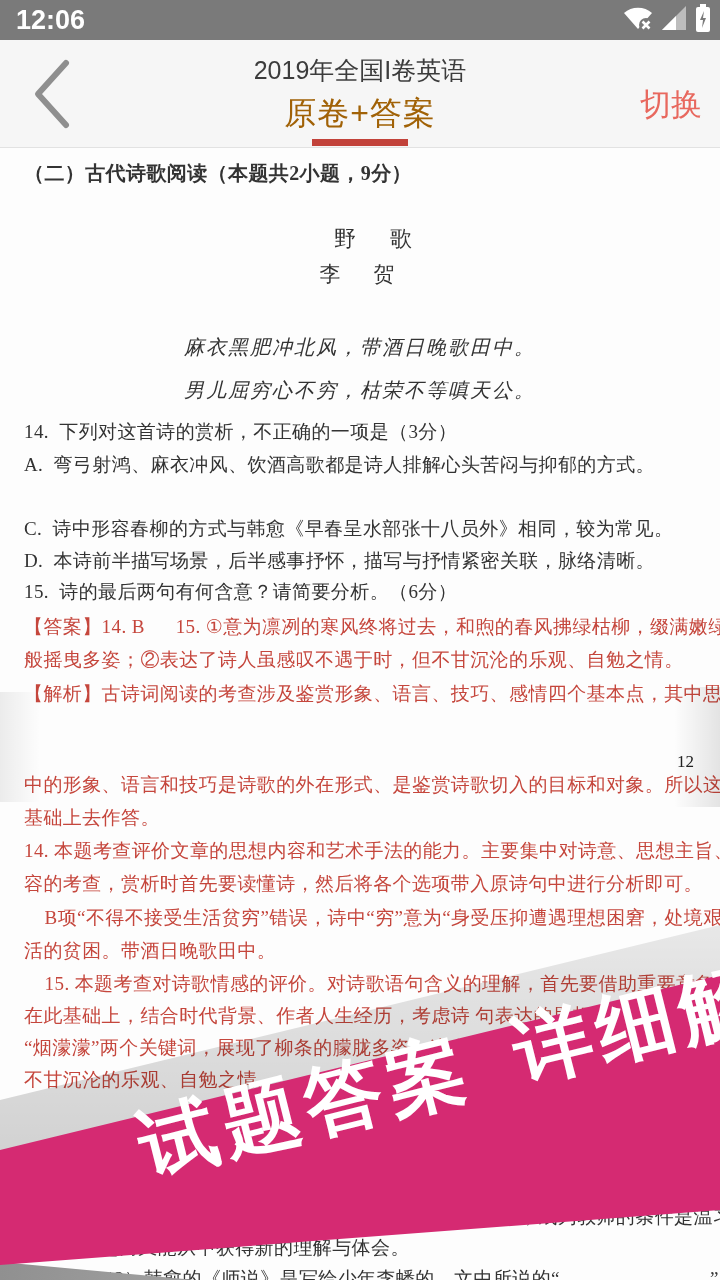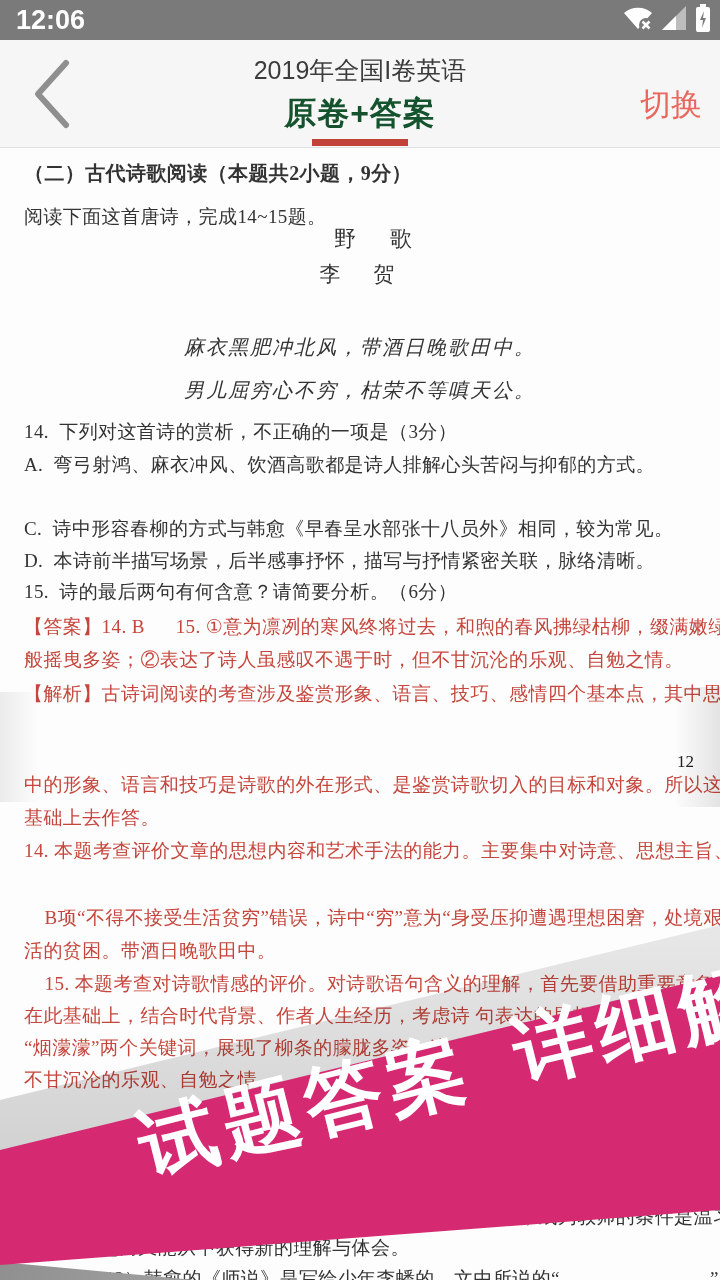--- a/index.html
+++ b/index.html
@@ -81,29 +81,28 @@
     </span>
   </div>
 
   <div class="header">
     <div class="back">
       <svg width="70" height="72" viewBox="0 0 70 72">
         <polyline points="48,5 20,36 48,67" fill="none" stroke="#8f8f8f" stroke-width="6" stroke-linecap="round" stroke-linejoin="round"></polyline>
       </svg>
     </div>
     <div class="title">2019年全国I卷英语</div>
-    <div class="subtitle" style="color:#14532d;font-weight:bold;">原卷+答案</div>
+    <div class="subtitle" style="color:#a16207;">原卷+答案</div>
     <div class="tab-underline" style="background:#c2423a;"></div>
     <div class="switch" style="color:#e8685e;">切换</div>
   </div>
 
   <div class="doc">
 
     <div class="line bold" style="left:24px;top:13px;font-size:20px;">（二）古代诗歌阅读（本题共2小题，9分）</div>
-    <div class="line" style="left:24px;top:57px;">阅读下面这首唐诗，完成14~15题。</div>
 
     <div class="line center" style="top:77px;font-size:22px;letter-spacing:6px;margin-left:16px;">野　歌</div>
     <div class="line center" style="top:113px;font-size:21px;letter-spacing:6px;">李　贺</div>
 
     <div class="line center poem" style="top:187px;">麻衣黑肥冲北风，带酒日晚歌田中。</div>
     <div class="line center poem" style="top:230px;">男儿屈穷心不穷，枯荣不等嗔天公。</div>
 
     <div class="line" style="left:24px;top:272px;">14.  下列对这首诗的赏析，不正确的一项是（3分）</div>
     <div class="line" style="left:24px;top:305px;">A.  弯弓射鸿、麻衣冲风、饮酒高歌都是诗人排解心头苦闷与抑郁的方式。</div>
     <div class="line" style="left:24px;top:369px;">C.  诗中形容春柳的方式与韩愈《早春呈水部张十八员外》相同，较为常见。</div>
@@ -112,20 +111,21 @@
 
     <div class="line red" style="left:24px;top:467px;">【答案】14. B      15. ①意为凛冽的寒风终将过去，和煦的春风拂绿枯柳，缀满嫩绿的柳条好像轻烟笼罩一</div>
     <div class="line red" style="left:24px;top:500px;">般摇曳多姿；②表达了诗人虽感叹不遇于时，但不甘沉沦的乐观、自勉之情。</div>
     <div class="line red" style="left:24px;top:534px;">【解析】古诗词阅读的考查涉及鉴赏形象、语言、技巧、感情四个基本点，其中思想内容是核心，而诗歌</div>
 
     <div class="pagenum" style="top:605px;">12</div>
 
     <div class="line red" style="left:24px;top:625px;">中的形象、语言和技巧是诗歌的外在形式、是鉴赏诗歌切入的目标和对象。所以这类题，应在读懂诗歌的</div>
     <div class="line red" style="left:24px;top:658px;">基础上去作答。</div>
     <div class="line red" style="left:24px;top:691px;">14. 本题考查评价文章的思想内容和艺术手法的能力。主要集中对诗意、思想主旨、语言、技巧、结构等内</div>
+    <div class="line red" style="left:24px;top:724px;">容的考查，赏析时首先要读懂诗，然后将各个选项带入原诗句中进行分析即可。</div>
     <div class="line red" style="left:24px;top:758px;">    B项“不得不接受生活贫穷”错误，诗中“穷”意为“身受压抑遭遇理想困窘，处境艰难”，而不是生</div>
     <div class="line red" style="left:24px;top:791px;">活的贫困。带酒日晚歌田中。</div>
     <div class="line red" style="left:24px;top:824px;">    15. 本题考查对诗歌情感的评价。对诗歌语句含义的理解，首先要借助重要意象把握诗歌描写的中心</div>
     <div class="line red" style="left:24px;top:856px;">在此基础上，结合时代背景、作者人生经历，考虑诗 句表达的思想情感。本题中需要</div>
     <div class="line red" style="left:24px;top:888px;">“烟濛濛”两个关键词，展现了柳条的朦胧多姿。这个意象的深层</div>
     <div class="line red" style="left:24px;top:920px;">不甘沉沦的乐观、自勉之情。</div>
 
     <div class="line" style="left:225px;top:1056px;"><span class="blank" style="width:100px;"></span><span>，</span><span class="blank" style="width:88px;"></span><span>”两句指出，成为教师的条件是温习</span></div>
     <div class="line" style="left:80px;top:1088px;">识进而又能从中获得新的理解与体会。</div>
     <div class="line" style="left:95px;top:1118px;"><span>（2）韩愈的《师说》是写给少年李蟠的，文中所说的“</span><span class="blank" style="width:150px;"></span><span>”，点出李蟠的文章爱好</span></div>

